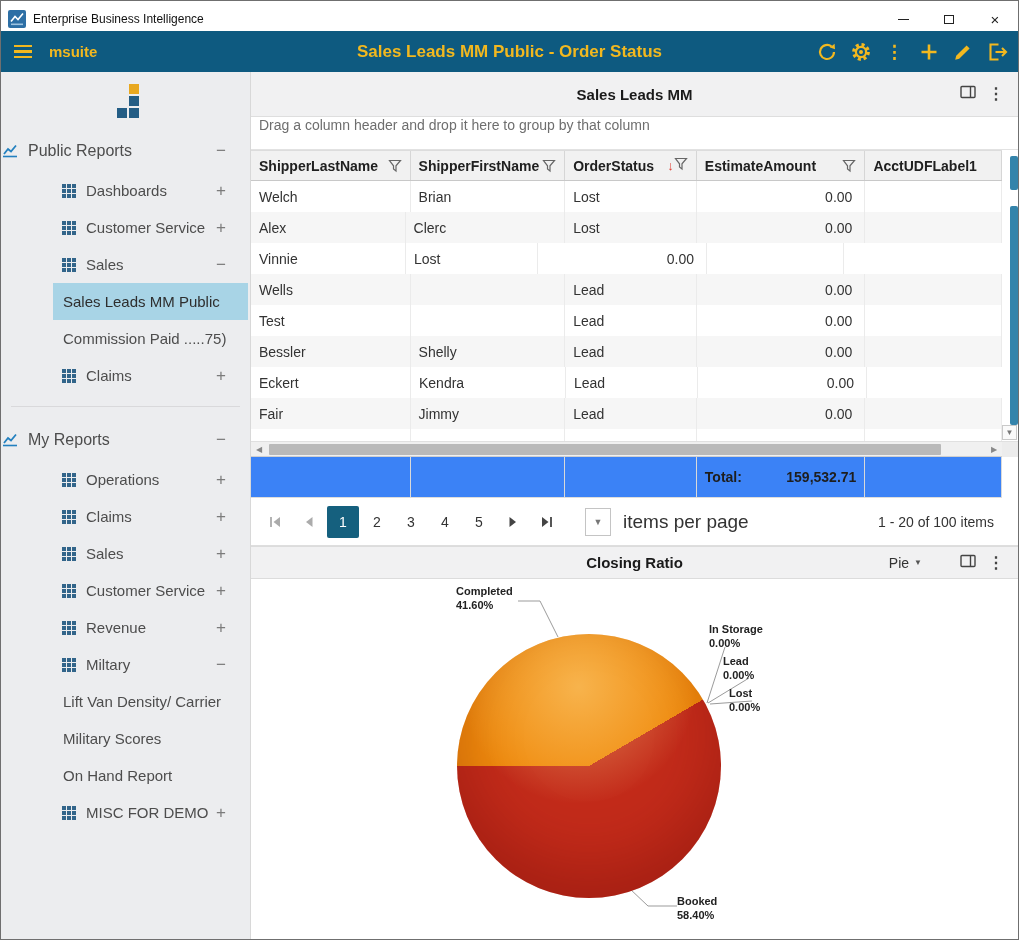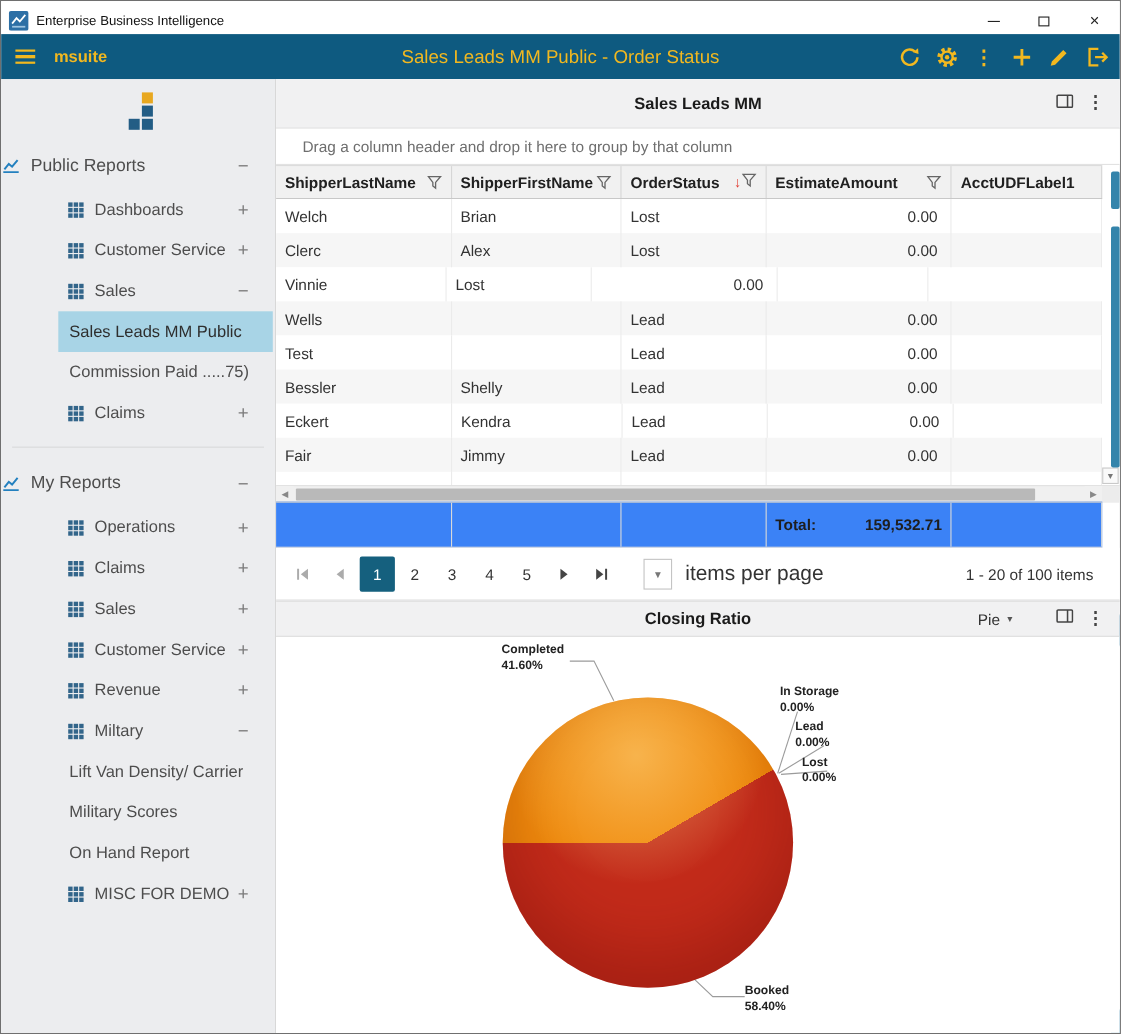--- a/index.html
+++ b/index.html
@@ -21,21 +21,21 @@
   .tb-btn{width:46px;height:100%;display:flex;align-items:center;justify-content:center;color:#222;cursor:default}
   .min-bar{display:block;width:11px;height:1px;background:#222}
   .max-box{display:block;width:10px;height:9px;border:1px solid #222}
   .close-x{font-size:15px;line-height:1}
 
   
   .appbar{position:absolute;top:30px;left:0;right:0;height:41px;background:var(--header-bg);display:flex;align-items:center}
   .hamburger{margin-left:13px;display:flex;flex-direction:column;gap:3px}
   .hamburger i{display:block;width:18px;height:2.5px;background:var(--accent)}
   .brand{margin-left:17px;color:var(--accent);font-weight:bold;font-size:15px}
-  .ab-title{position:absolute;left:0;right:0;text-align:center;color:var(--accent);font-weight:normal;font-size:17px;pointer-events:none}
+  .ab-title{position:absolute;left:0;right:0;text-align:center;color:var(--accent);font-weight:bold;font-size:17px;pointer-events:none}
   .ab-icons{margin-left:auto;display:flex;align-items:center;gap:11px;margin-right:10px}
   .ab-icons .ic{display:flex;align-items:center;justify-content:center;width:23px;height:23px}
   .ab-kebab{color:var(--accent);font-size:18px;font-weight:bold;line-height:1}
   .ab-plus{color:var(--accent)}
 
   
   .sidebar{position:absolute;top:71px;left:0;width:250px;bottom:0;background:#ECEDEF;border-right:1px solid #D8D8D8;overflow:hidden}
   .logo-wrap{height:58px;display:flex;align-items:center;justify-content:center}
   .nav-row{position:relative;display:flex;align-items:center;height:37px;color:#4D4D4D;font-size:15px;cursor:default}
   .nav-row.lvl1{height:42px;font-size:16px;gap:9px}
@@ -45,21 +45,21 @@
   .nico{display:flex;align-items:center}
   .ntoggle{position:absolute;right:24px;color:#7B7B7B;font-size:17px;font-weight:400}
   .nav-divider{border-top:1px solid #D9D9DB;margin:12px 10px}
 
   
   .main{position:absolute;top:71px;left:250px;right:0;bottom:0;background:#fff}
   .p-title{font-weight:bold;font-size:15px;color:#1A1A1A}
   .p-icons{position:absolute;right:14px;display:flex;align-items:center;gap:12px}
   .kebab-dark{color:#444;font-size:16px;font-weight:bold;line-height:1}
   .p1-header{position:absolute;top:0;left:0;right:0;height:45px;background:#F1F1F2;border-bottom:1px solid #DEDEDE;display:flex;align-items:center;justify-content:center}
-  .groupbar{position:absolute;top:45px;left:0;right:0;height:33px;background:#fff;border-bottom:1px solid #E2E2E2;display:flex;align-items:center;padding-left:24px;color:#6E6E6E;font-size:14px}
+  .groupbar{position:absolute;top:45px;left:0;right:0;height:33px;background:#fff;border-bottom:1px solid #E2E2E2;display:flex;padding-left:8px;color:#6E6E6E;font-size:14px}
 
   
   .gc{height:100%;padding:0 8px;border-right:1px solid #EBEBEB;overflow:hidden;white-space:nowrap;font-size:14px;color:#333;display:flex;align-items:center}
   .c0{width:160px}.c1{width:155px}.c2{width:132px}.c3{width:169px}.c4{width:137px}
   .num{justify-content:flex-end;padding-right:12px}
   .ghead{position:absolute;top:78px;left:0;right:16px;height:31px;background:#F1F1F1;border-top:1px solid #DCDCDC;border-bottom:1px solid #C8C8C8;display:flex}
   .ghead .gc{border-right:1px solid #D6D6D6}
   .hlabel{font-weight:bold;color:#202020}
   .funnel{margin-left:auto;display:flex;align-items:center}
   .sortmark{color:#E03C31;font-weight:bold;font-size:13px;margin-left:4px}
@@ -478,22 +478,22 @@
 
     <div class="grows">
       <div class="grow">
         <div class="gc c0">Welch</div>
         <div class="gc c1">Brian</div>
         <div class="gc c2">Lost</div>
         <div class="gc c3 num">0.00</div>
         <div class="gc c4"></div>
       </div>
       <div class="grow">
+        <div class="gc c1">Alex</div>
         <div class="gc c0">Clerc</div>
-        <div class="gc c1">Alex</div>
         <div class="gc c2">Lost</div>
         <div class="gc c3 num">0.00</div>
         <div class="gc c4"></div>
       </div>
       <div class="grow">
         <div class="gc c1">Vinnie</div>
         <div class="gc c2">Lost</div>
         <div class="gc c3 num">0.00</div>
         <div class="gc c4"></div>
       </div>

